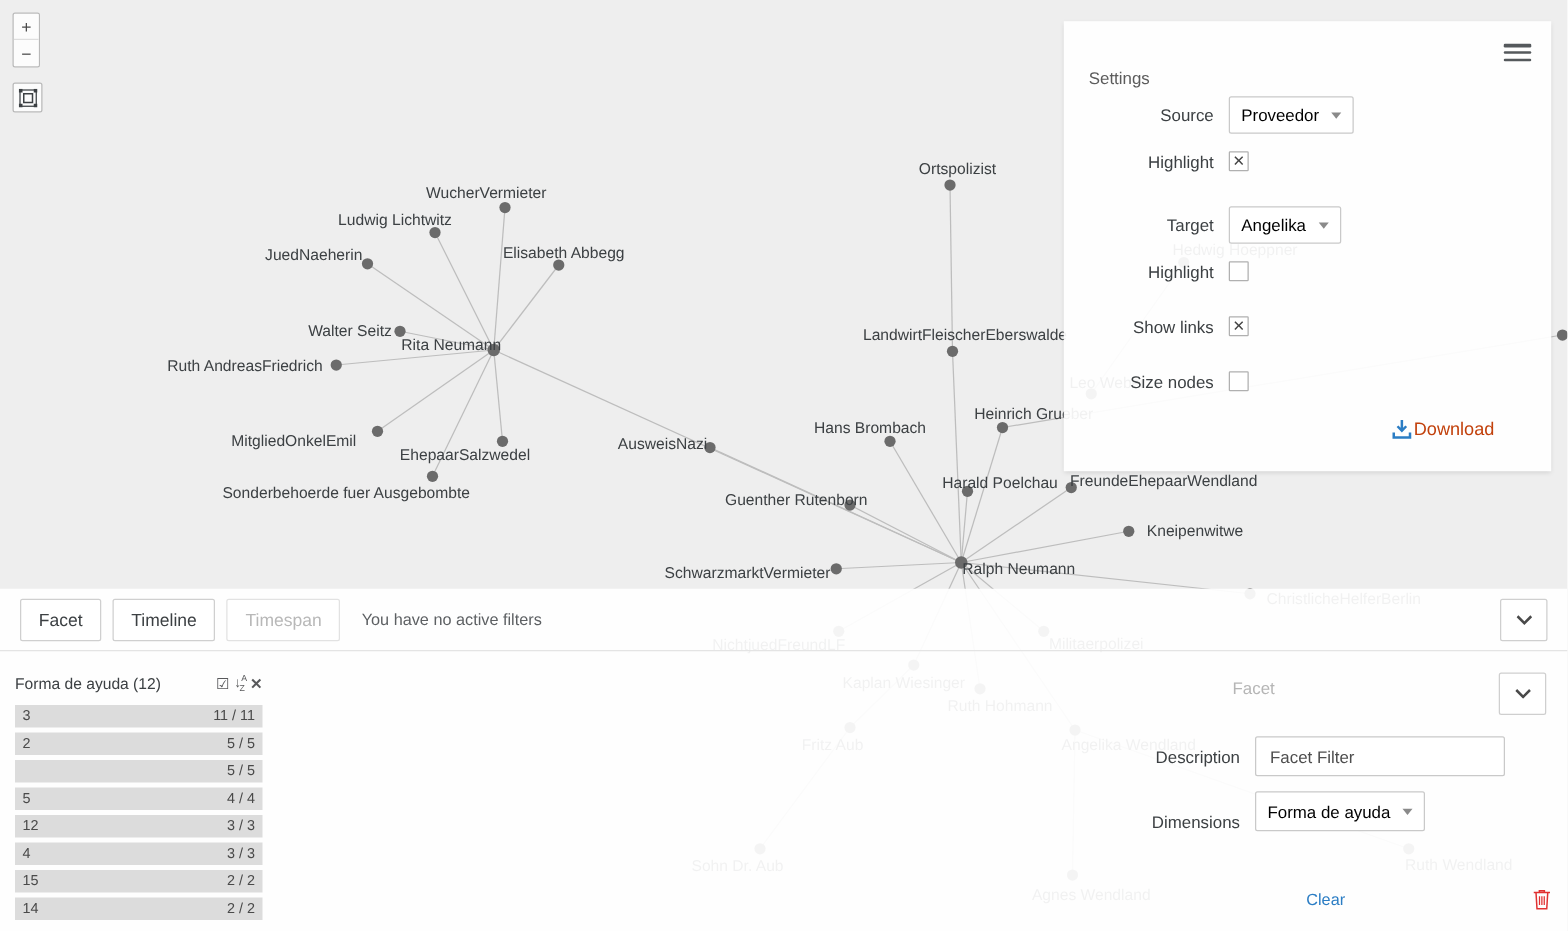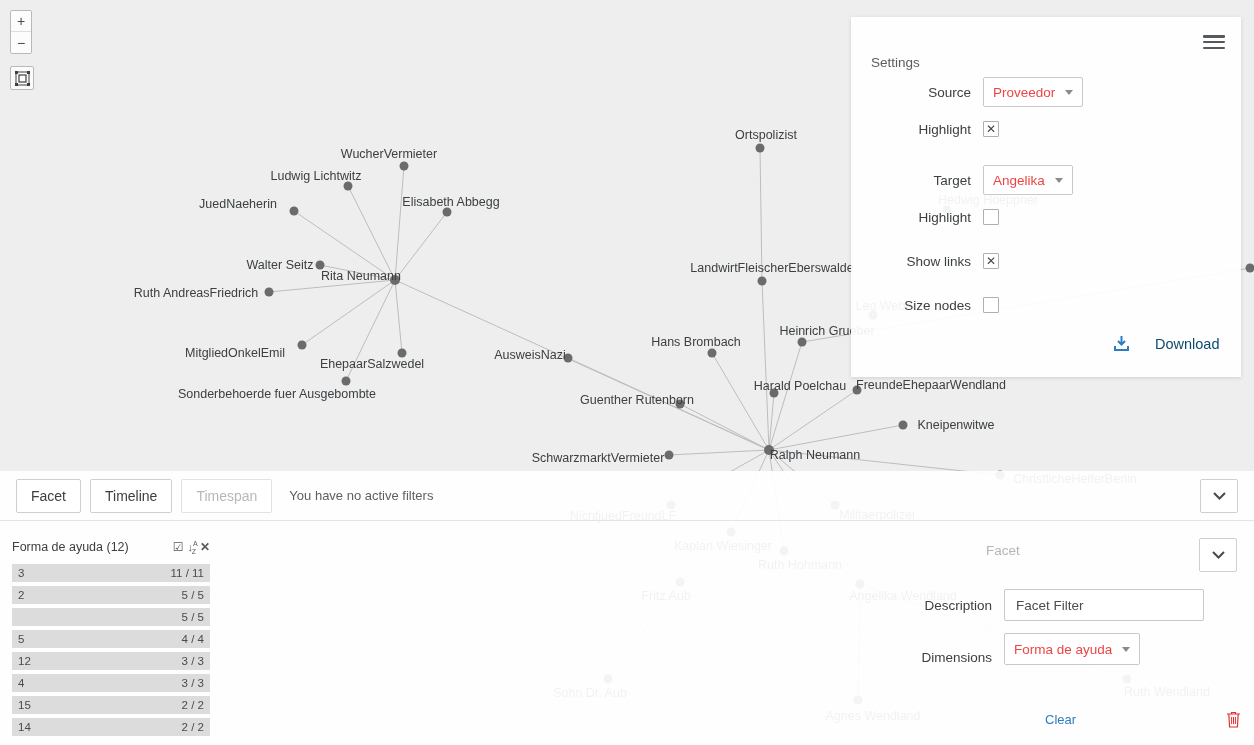--- a/index.html
+++ b/index.html
@@ -79,33 +79,33 @@
   .srow { position: absolute; display: flex; align-items: center; }
   .slabel {
     font-size: 13.5px; color: #3c4043;
     text-align: right; width: 120px; margin-right: 12px;
   }
   .sel-box {
     border: 1px solid #c9c9c9; background: #fff;
     border-radius: 2px;
     height: 30px; padding: 0 9px;
     display: inline-flex; align-items: center; gap: 10px;
-    font-size: 13.5px; color: #ef4444; cursor: pointer;
+    font-size: 13.5px; color: #000000; cursor: pointer;
   }
   .caret { width: 0; height: 0; border-left: 4.5px solid transparent; border-right: 4.5px solid transparent; border-top: 5px solid #8a8a8a; }
   .cbox {
     width: 16px; height: 16px;
     border: 1px solid #b0b0b0; background: #fff; border-radius: 1px;
     display: flex; align-items: center; justify-content: center;
     font-size: 12px; color: #444; cursor: pointer; line-height: 1;
   }
   #download-link {
     position: absolute; left: 1113px; top: 335px;
-    display: flex; align-items: center; gap: 25px;
-    color: #0c4a6e; font-size: 14.5px; cursor: pointer; z-index: 31;
+    display: flex; align-items: center; gap: 1px;
+    color: #c2410c; font-size: 14.5px; cursor: pointer; z-index: 31;
   }
 
   
   #bottom-panel {
     position: absolute; left: 0; top: 471px;
     width: 1254px; height: 286px;
     background: rgba(255,255,255,0.93);
     z-index: 20;
   }
   #filterbar {
@@ -230,21 +230,21 @@
         <circle cx="680" cy="582" r="4.5" fill="#6b6b6b"></circle>
         <circle cx="860" cy="584" r="4.5" fill="#6b6b6b"></circle>
         <circle cx="608" cy="679" r="4.5" fill="#6b6b6b"></circle>
         <circle cx="1127" cy="679" r="4.5" fill="#6b6b6b"></circle>
         <circle cx="858" cy="700" r="4.5" fill="#6b6b6b"></circle>
       </svg>
     <div id="graph-labels">
         <div class="node-label" style="left: 389px; top: 154px;">WucherVermieter</div>
         <div class="node-label" style="left: 316px; top: 176px;">Ludwig Lichtwitz</div>
         <div class="node-label" style="left: 451px; top: 202px;">Elisabeth Abbegg</div>
-        <div class="node-label" style="left: 238px; top: 204px;">JuedNaeherin</div>
+        <div class="node-label" style="left: 251px; top: 204px;">JuedNaeherin</div>
         <div class="node-label" style="left: 280px; top: 265px;">Walter Seitz</div>
         <div class="node-label" style="left: 361px; top: 276px;">Rita Neumann</div>
         <div class="node-label" style="left: 196px; top: 293px;">Ruth AndreasFriedrich</div>
         <div class="node-label" style="left: 235px; top: 353px;">MitgliedOnkelEmil</div>
         <div class="node-label" style="left: 372px; top: 364px;">EhepaarSalzwedel</div>
         <div class="node-label" style="left: 277px; top: 394px;">Sonderbehoerde fuer Ausgebombte</div>
         <div class="node-label" style="left: 766px; top: 135px;">Ortspolizist</div>
         <div class="node-label" style="left: 772px; top: 268px;">LandwirtFleischerEberswalde</div>
         <div class="node-label" style="left: 827px; top: 331px;">Heinrich Grueber</div>
         <div class="node-label" style="left: 696px; top: 342px;">Hans Brombach</div>

